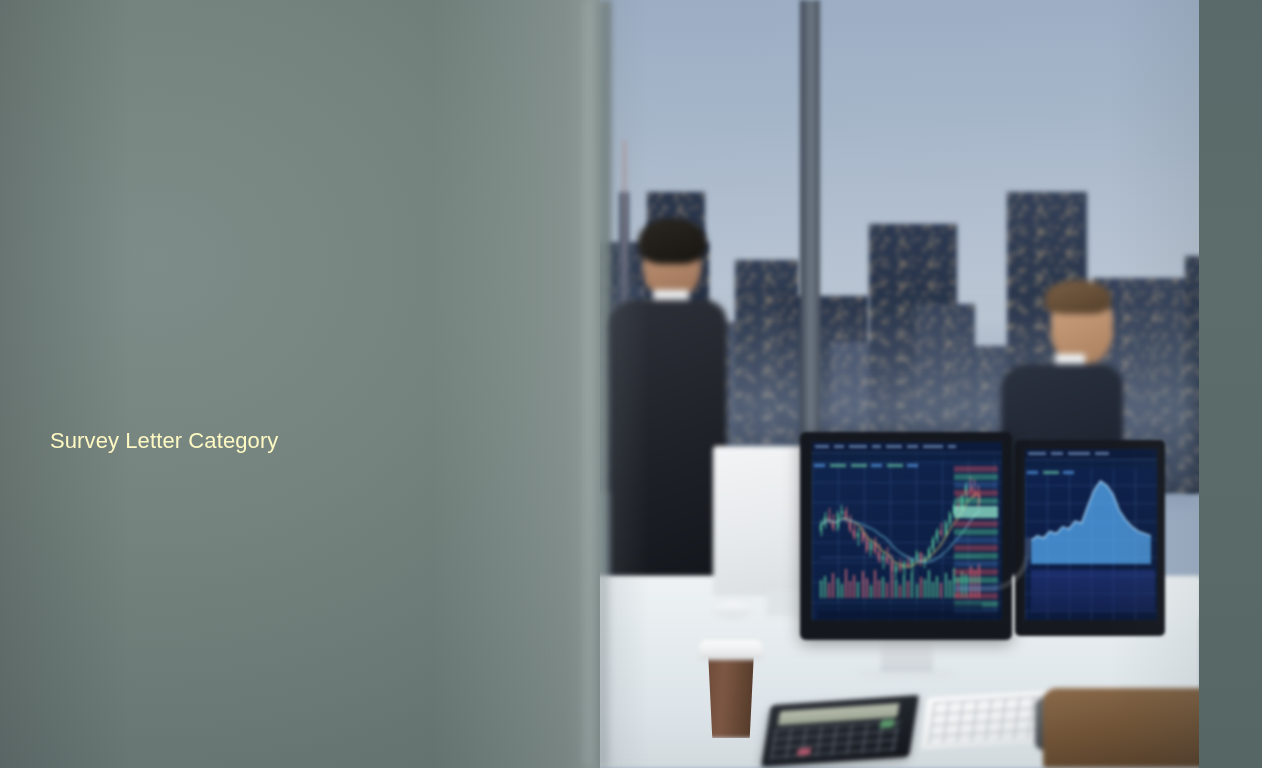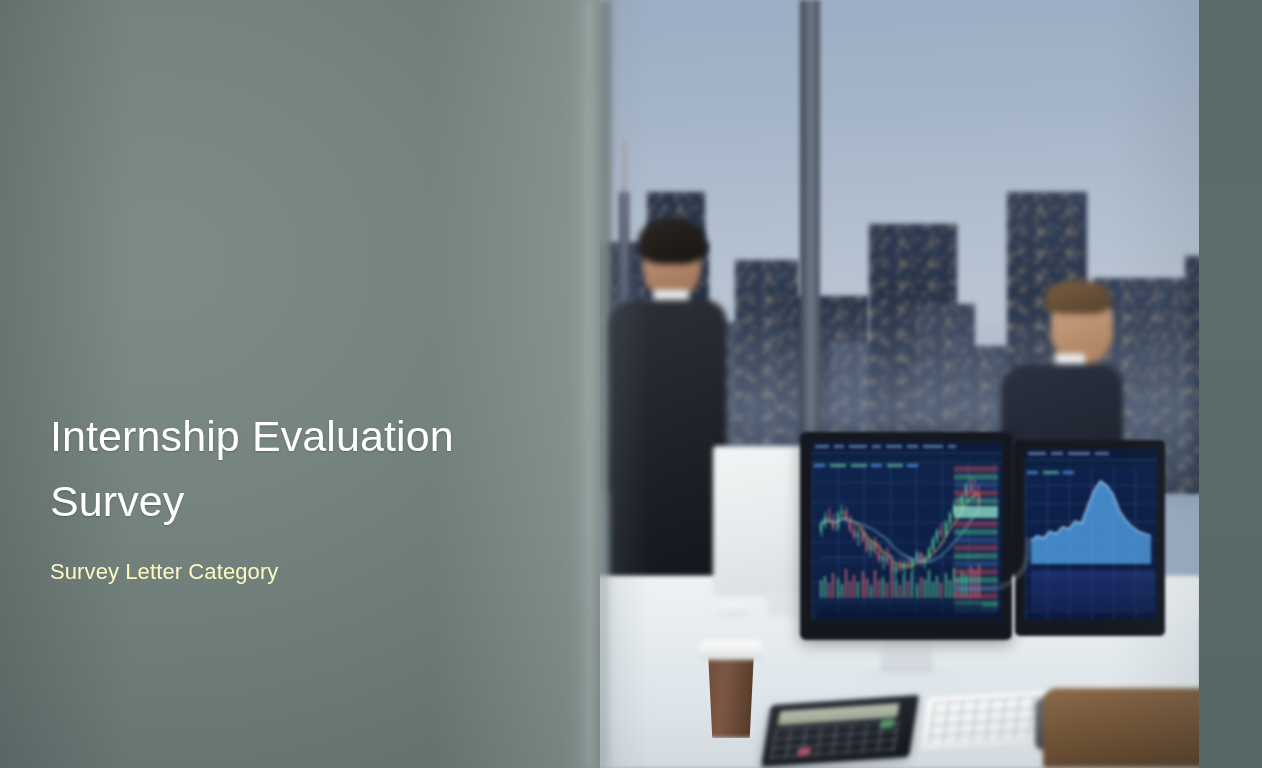--- a/index.html
+++ b/index.html
@@ -662,18 +662,16 @@
     <div class="photo-veil"></div>
   </div>
 
   <div class="wall"></div>
   <div class="wall-shade"></div>
   <div class="wall-edge"></div>
 
   <div class="right-strip"></div>
 
   <div class="copy">
-    <h1 class="title">Internship Evaluation
-Survey</h1>
     <p class="sub1">Survey Letter Category</p>
   </div>
 
 </div>
 
 </body></html>

